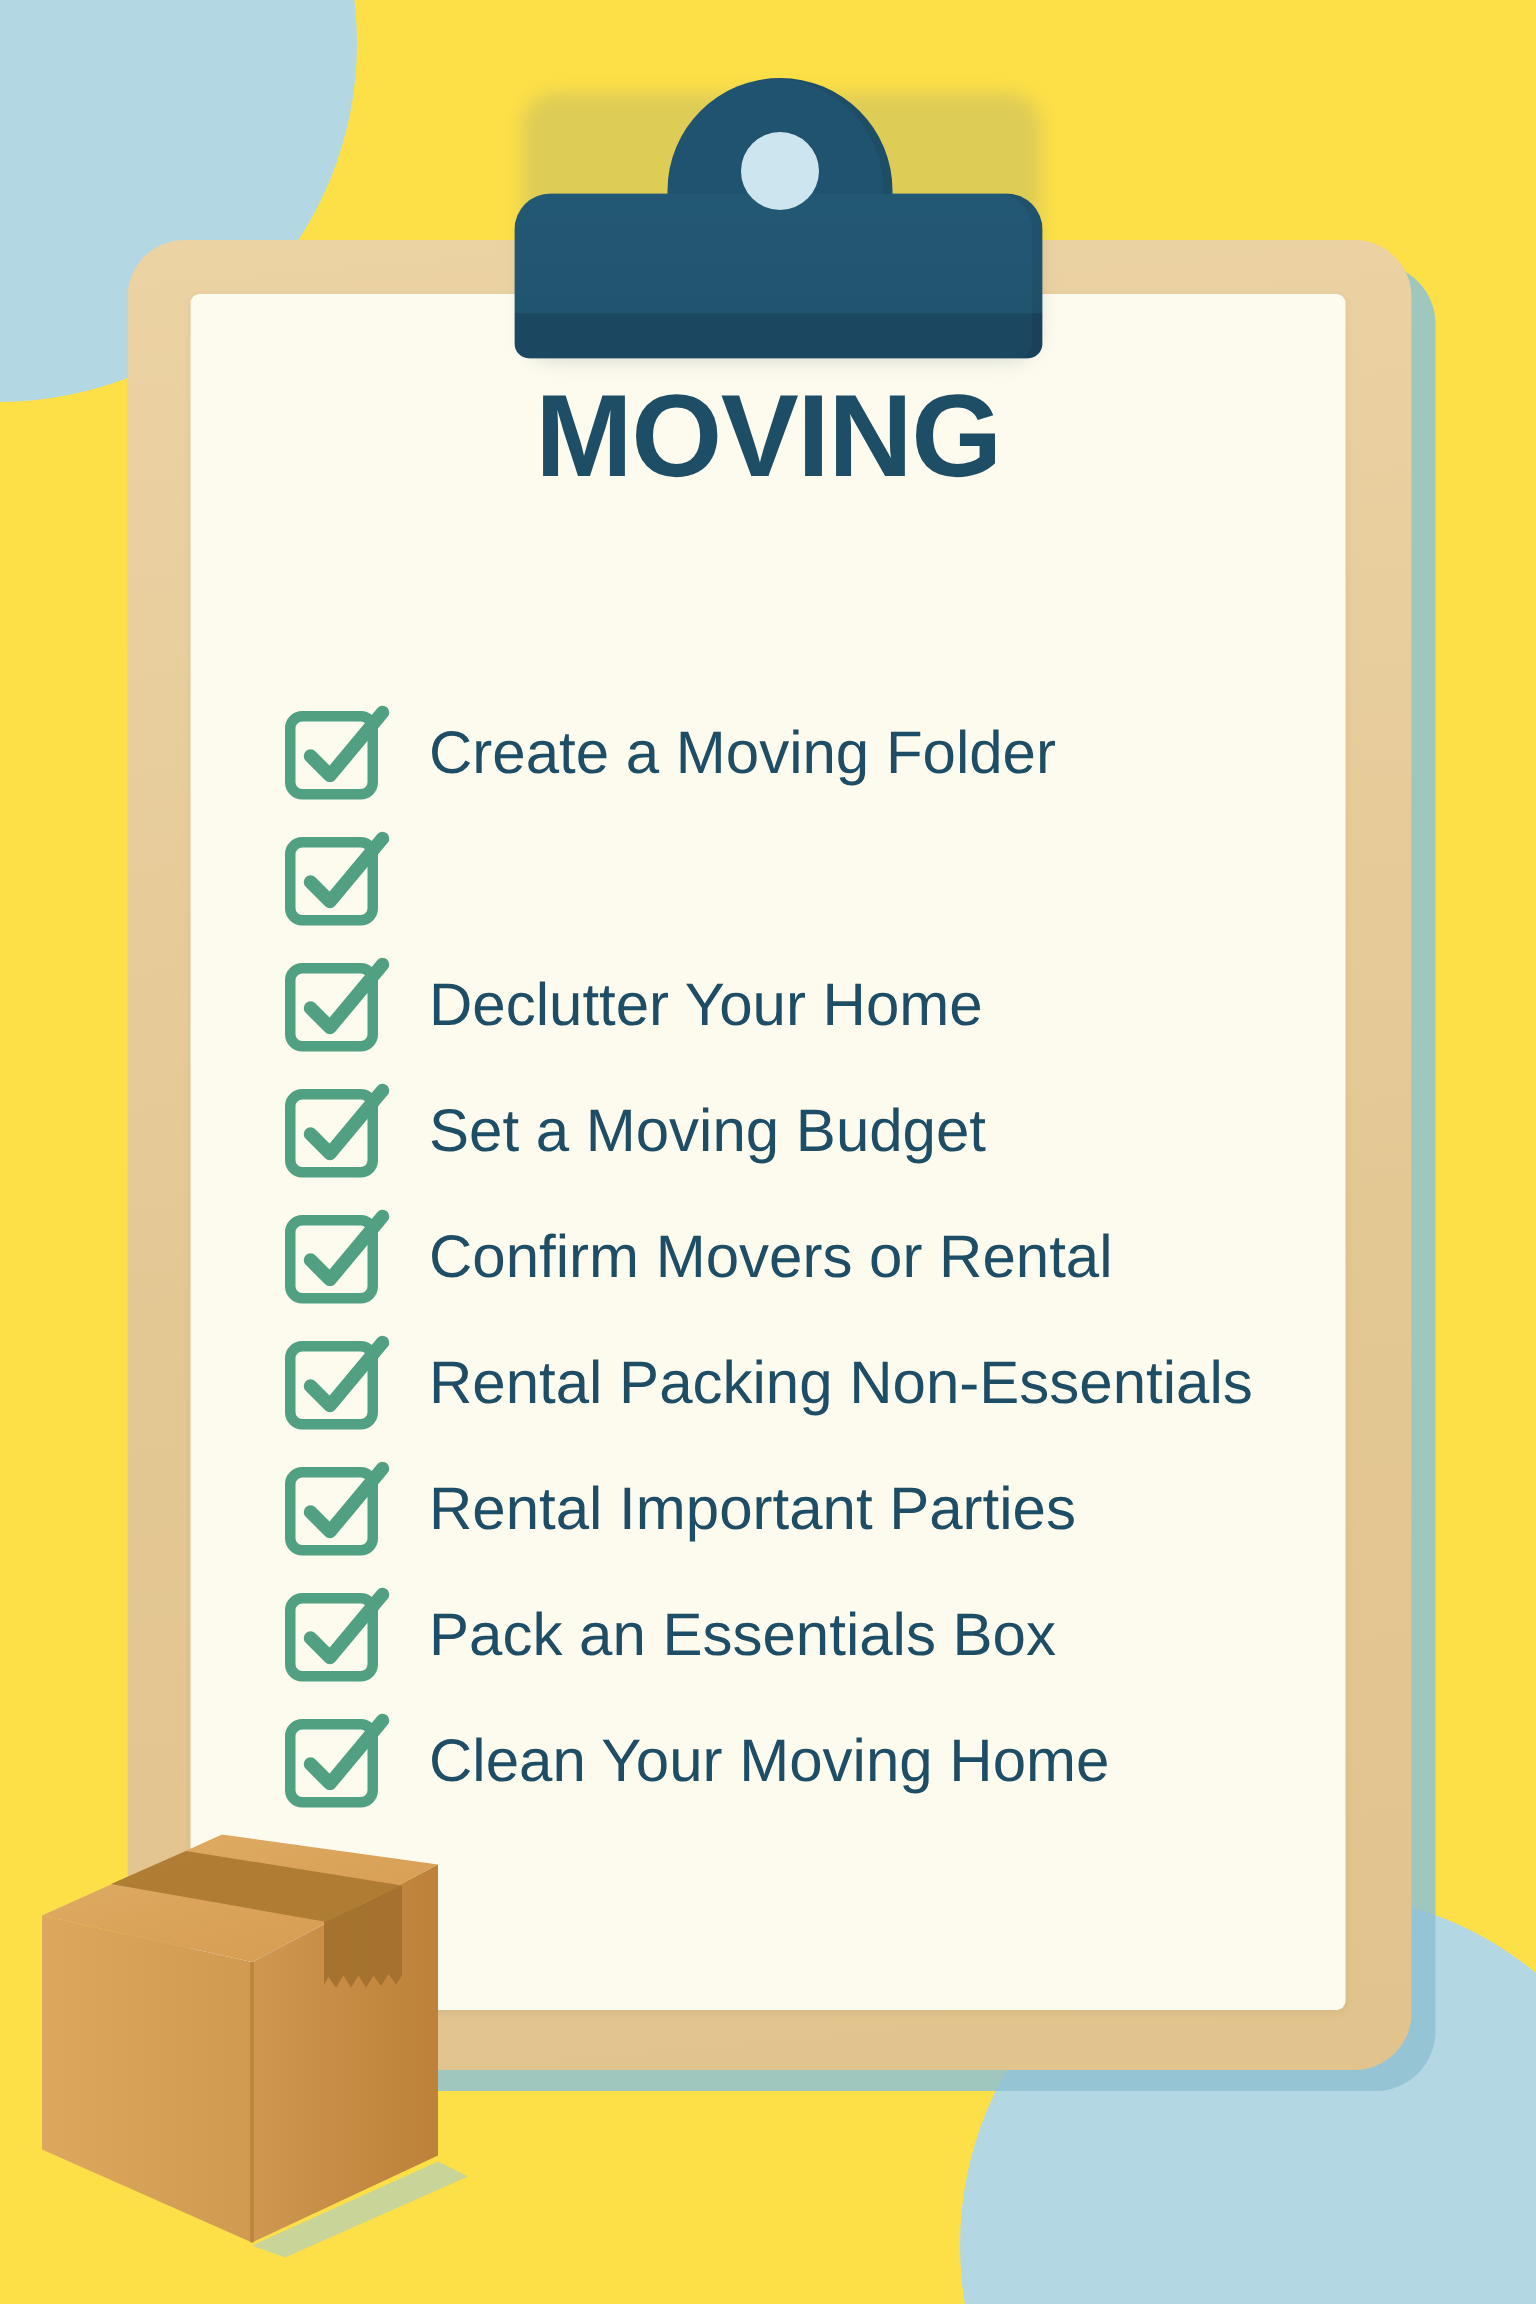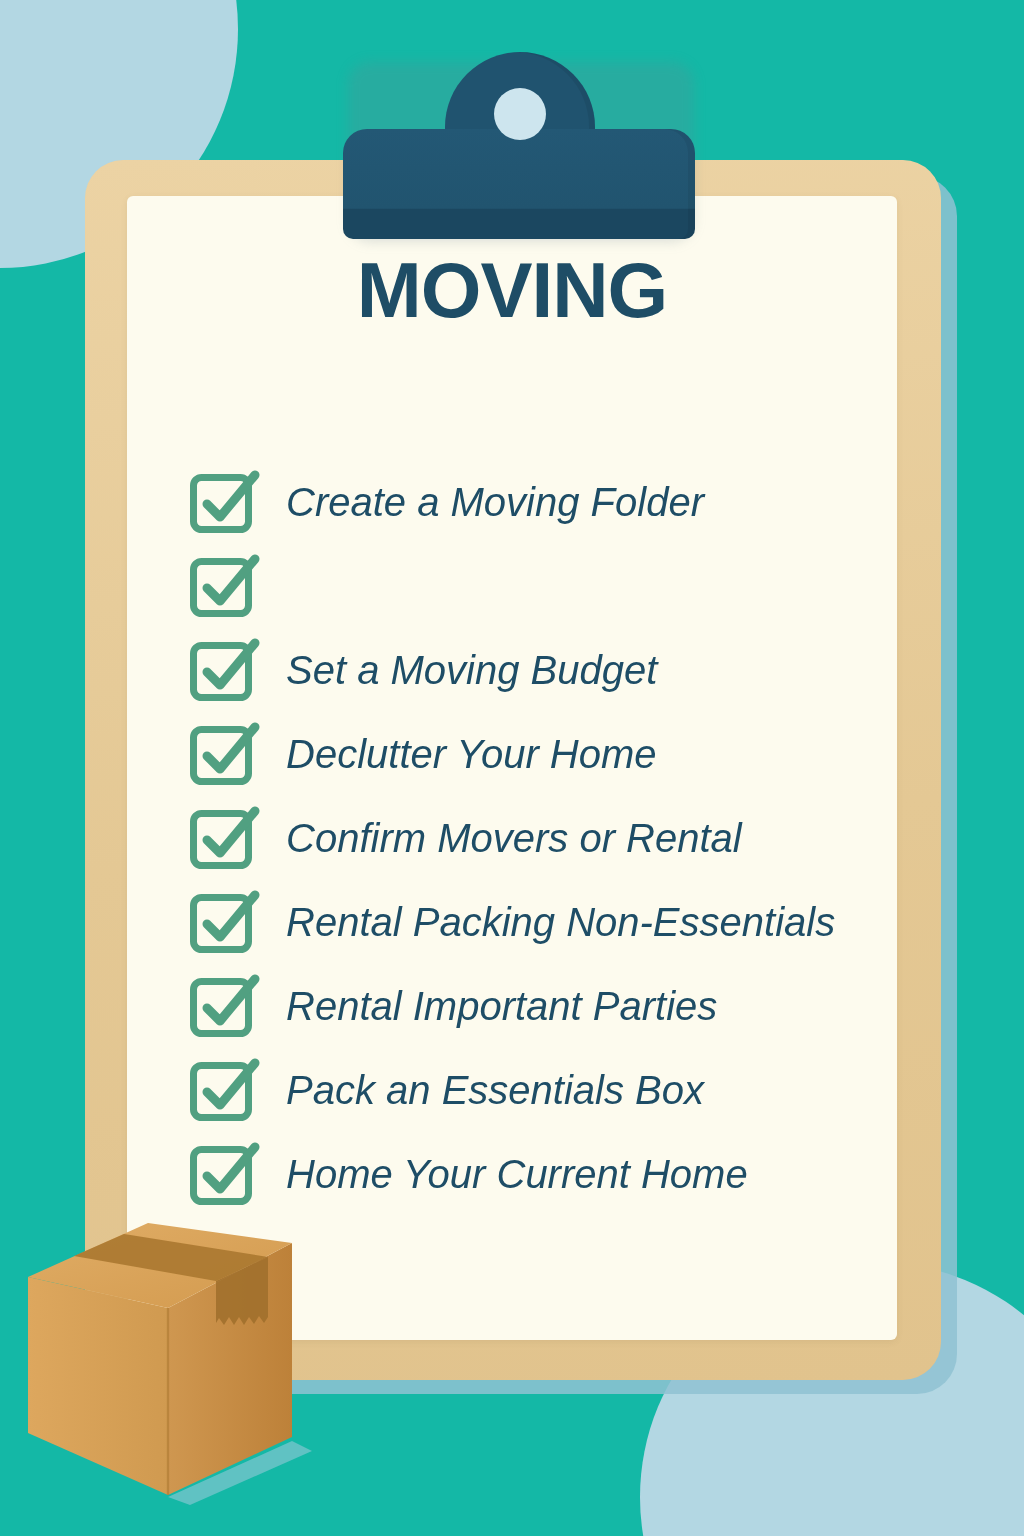--- a/index.html
+++ b/index.html
@@ -9,21 +9,21 @@
   }
   body {
     font-family: "Liberation Sans", sans-serif;
   }
 
   #poster {
     position: relative;
     width: 1024px;
     height: 1536px;
     overflow: hidden;
-    background: #14b8a6;
+    background: #fde047;
   }
 
   
   .blob {
     position: absolute;
     border-radius: 50%;
     background: #b3d7e3;
   }
   .blob-tl {
     left: -240px;
@@ -127,21 +127,20 @@
     letter-spacing: -1px;
   }
   .title-line { display: block; }
 
   
   .checklist {
     position: absolute;
     left: 190px;
     top: 460px;
     width: 710px;
-    font-style: italic;
   }
   .check-row {
     position: relative;
     height: 84px;
     display: flex;
     align-items: center;
   }
   .checkbox {
     position: relative;
     width: 74px;
@@ -209,38 +208,38 @@
           </svg>
         </div>
       </div>
       <div class="check-row">
         <div class="checkbox">
           <svg width="74" height="62" viewBox="0 0 74 62">
             <rect x="3.5" y="6.5" width="55" height="52" rx="8" ry="8" fill="none" stroke="#51a081" stroke-width="7"></rect>
             <path d="M17 33 L30 46 L65 4" fill="none" stroke="#51a081" stroke-width="9" stroke-linecap="round" stroke-linejoin="round"></path>
           </svg>
         </div>
+        <span class="item-label">Declutter Your Home</span>
+      </div>
+      <div class="check-row">
+        <div class="checkbox">
+          <svg width="74" height="62" viewBox="0 0 74 62">
+            <rect x="3.5" y="6.5" width="55" height="52" rx="8" ry="8" fill="none" stroke="#51a081" stroke-width="7"></rect>
+            <path d="M17 33 L30 46 L65 4" fill="none" stroke="#51a081" stroke-width="9" stroke-linecap="round" stroke-linejoin="round"></path>
+          </svg>
+        </div>
         <span class="item-label">Set a Moving Budget</span>
       </div>
       <div class="check-row">
         <div class="checkbox">
           <svg width="74" height="62" viewBox="0 0 74 62">
             <rect x="3.5" y="6.5" width="55" height="52" rx="8" ry="8" fill="none" stroke="#51a081" stroke-width="7"></rect>
             <path d="M17 33 L30 46 L65 4" fill="none" stroke="#51a081" stroke-width="9" stroke-linecap="round" stroke-linejoin="round"></path>
           </svg>
         </div>
-        <span class="item-label">Declutter Your Home</span>
-      </div>
-      <div class="check-row">
-        <div class="checkbox">
-          <svg width="74" height="62" viewBox="0 0 74 62">
-            <rect x="3.5" y="6.5" width="55" height="52" rx="8" ry="8" fill="none" stroke="#51a081" stroke-width="7"></rect>
-            <path d="M17 33 L30 46 L65 4" fill="none" stroke="#51a081" stroke-width="9" stroke-linecap="round" stroke-linejoin="round"></path>
-          </svg>
-        </div>
         <span class="item-label">Confirm Movers or Rental</span>
       </div>
       <div class="check-row">
         <div class="checkbox">
           <svg width="74" height="62" viewBox="0 0 74 62">
             <rect x="3.5" y="6.5" width="55" height="52" rx="8" ry="8" fill="none" stroke="#51a081" stroke-width="7"></rect>
             <path d="M17 33 L30 46 L65 4" fill="none" stroke="#51a081" stroke-width="9" stroke-linecap="round" stroke-linejoin="round"></path>
           </svg>
         </div>
         <span class="item-label">Rental Packing Non-Essentials</span>
@@ -263,21 +262,21 @@
         </div>
         <span class="item-label">Pack an Essentials Box</span>
       </div>
       <div class="check-row">
         <div class="checkbox">
           <svg width="74" height="62" viewBox="0 0 74 62">
             <rect x="3.5" y="6.5" width="55" height="52" rx="8" ry="8" fill="none" stroke="#51a081" stroke-width="7"></rect>
             <path d="M17 33 L30 46 L65 4" fill="none" stroke="#51a081" stroke-width="9" stroke-linecap="round" stroke-linejoin="round"></path>
           </svg>
         </div>
-        <span class="item-label">Home Your Current Home</span>
+        <span class="item-label">Clean Your Moving Home</span>
       </div>
     </div>
 
   <div class="box-wrap">
     <svg width="310" height="300" viewBox="0 0 310 300" xmlns="http://www.w3.org/2000/svg">
       <defs>
         <linearGradient id="gTop" x1="0" y1="0" x2="1" y2="1">
           <stop offset="0" stop-color="#e0ad66"></stop>
           <stop offset="1" stop-color="#d39a4e"></stop>
         </linearGradient>

